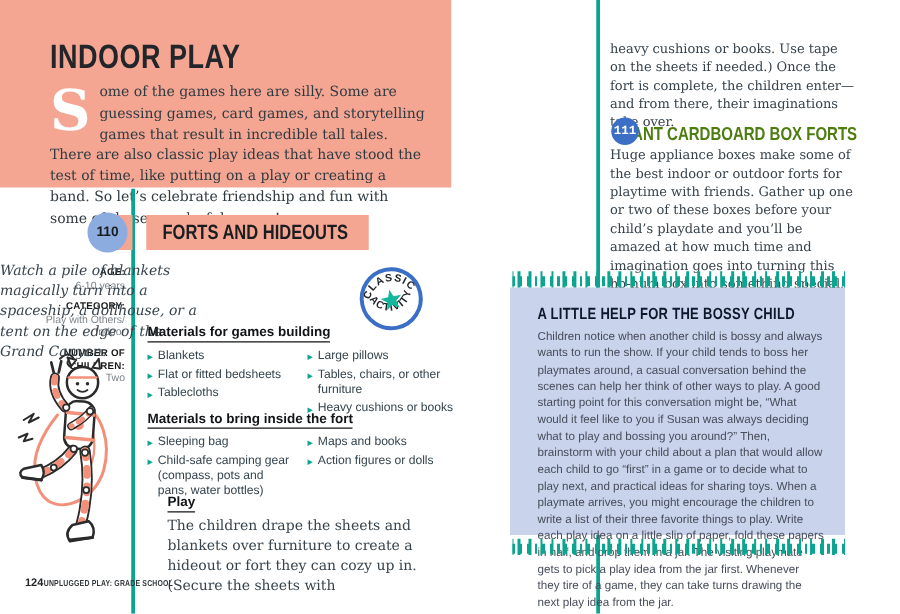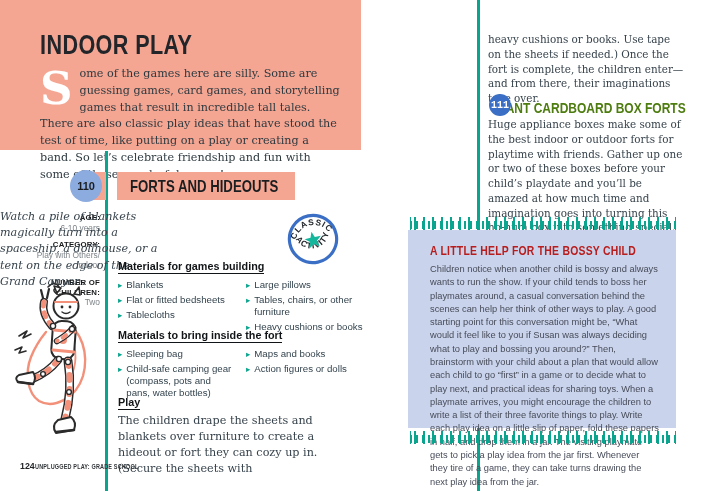--- a/index.html
+++ b/index.html
@@ -52,21 +52,21 @@
   .mat-block{width:246px;}
   #materials-1{top:256px;}
   #materials-2{top:325px;}
   .mat-heading{font-size:10.8px;font-weight:bold;color:#121517;border-bottom:1.6px solid #121517;
     display:inline-block;padding-bottom:1px;margin-bottom:5px;}
   .cols{display:flex;gap:10px;}
   .cols ul{list-style:none;width:118px;}
   .cols li{display:flex;gap:4px;font-size:9.7px;line-height:1.27;color:var(--sans-ink);margin-bottom:2.5px;}
   .bul{color:var(--teal);font-size:8.5px;line-height:1.45;}
 
-  #play-block{top:392px;width:232px;}
+  #play-block{top:392px;width:232px;margin-left:16px;}
   #play-block .mat-heading{margin-bottom:3px;}
   .play-text{font-size:11.2px;line-height:1.42;color:var(--serif-ink);}
 
   .illustration{left:6px;top:280px;}
 
   .footer{top:461px;font-size:8.6px;color:#232629;display:flex;align-items:baseline;gap:0;}
   #footer-left{left:20px;}
   #footer-right{right:44px;margin-top:34px;}
   .pg-num{font-weight:bold;font-size:8.8px;}
   .foot-title{font-size:6.9px;letter-spacing:.2px;font-weight:bold;color:#33373a;}
@@ -82,21 +82,21 @@
       repeating-linear-gradient(90deg,var(--teal) 0 2px,transparent 2px 6px),
       repeating-linear-gradient(90deg,var(--teal) 0 2px,transparent 2px 9px);
     background-size:100% 8px,100% 13px;
     background-position:0 4px,4px 0;
     background-repeat:repeat-x;}
   #hatch-top{top:217px;}
   #hatch-bottom{top:431px;}
 
   .tip-box{left:408px;top:230px;width:268px;height:198px;background:var(--boxblue);
     padding:13px 17px 0 22px;z-index:1;}
-  .tip-heading{font-size:13px;font-weight:bold;color:#b91c1c;letter-spacing:.3px;text-align:right;}
+  .tip-heading{font-size:13px;font-weight:bold;color:#0f172a;letter-spacing:.3px;text-align:right;}
   .tip-text{margin-top:5px;font-size:9.3px;line-height:1.43;color:#474C59;}
 </style>
 </head>
 <body>
 
 <div class="abs" style="left:0;top:0;width:380px;height:491px;">
 
   <header class="abs salmon-header">
     <h1 class="page-title"><span class="cond">INDOOR PLAY</span></h1>
     <div class="intro-wrap serif">

